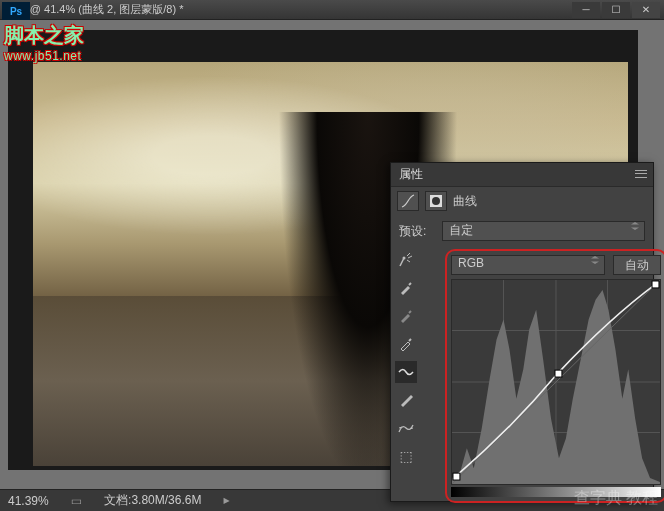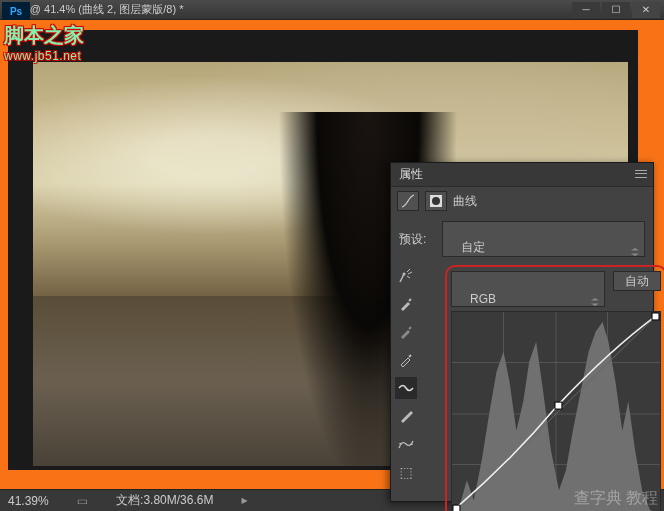--- a/index.html
+++ b/index.html
@@ -42,21 +42,21 @@
   color: #86efac;
   font-family: "SimHei", sans-serif;
   z-index: 6;
   text-shadow: 1px 1px 0 #c00, -1px -1px 0 #c00, 1px -1px 0 #c00, -1px 1px 0 #c00;
 }
 .watermark-red .big { font-size: 20px; font-weight: bold; display: block; }
 .watermark-red .small { font-size: 12px; display: block; letter-spacing: 0.5px; }
 .workspace {
   position: absolute;
   top: 20px; left: 0; right: 0; bottom: 22px;
-  background: #f97316;
+  background: #737373;
 }
 .canvas-area {
   position: absolute;
   top: 10px; left: 8px;
   width: 630px; height: 440px;
   background: #1a1a1a;
 }
 .photo {
   position: absolute;
   top: 32px; left: 25px;
@@ -119,25 +119,25 @@
 }
 .icon-box {
   width: 22px; height: 20px;
   background: #505050;
   border: 1px solid #2a2a2a;
   display: flex; align-items: center; justify-content: center;
   font-size: 11px;
 }
 .preset-row { padding: 6px 8px; display: flex; align-items: center; gap: 16px; }
 .select-box {
-  flex: 1; height: 36px;
+  flex: 1; height: 20px;
   background: #505050;
   border: 1px solid #2a2a2a;
-  display: flex; align-items: flex-end;
-  padding: 0 18px;
+  display: flex; align-items: flex-start;
+  padding: 0 6px;
   position: relative;
 }
 .select-box::after {
   content: "";
   position: absolute; right: 5px;
   width: 8px; height: 8px;
   background: linear-gradient(#888,#888);
   clip-path: polygon(0 30%, 100% 30%, 50% 0, 0 30%, 0 70%, 100% 70%, 50% 100%, 0 70%);
 }
 .highlight-area {
@@ -183,21 +183,21 @@
   font-size: 13px;
 }
 .tool.active { background: #2a2a2a; }
 .status-bar {
   position: absolute;
   bottom: 0; left: 0; right: 0;
   height: 22px;
   background: #383838;
   display: flex; align-items: center;
   padding: 0 8px;
-  gap: 28px;
+  gap: 22px;
   border-top: 1px solid #222;
 }
 .status-bar .tri { font-size: 8px; color: #999; }
 .wm-bottom {
   position: absolute;
   right: 6px; bottom: 2px;
   color: rgba(255,255,255,0.35);
   font-size: 11px;
   text-align: right;
   z-index: 20;

